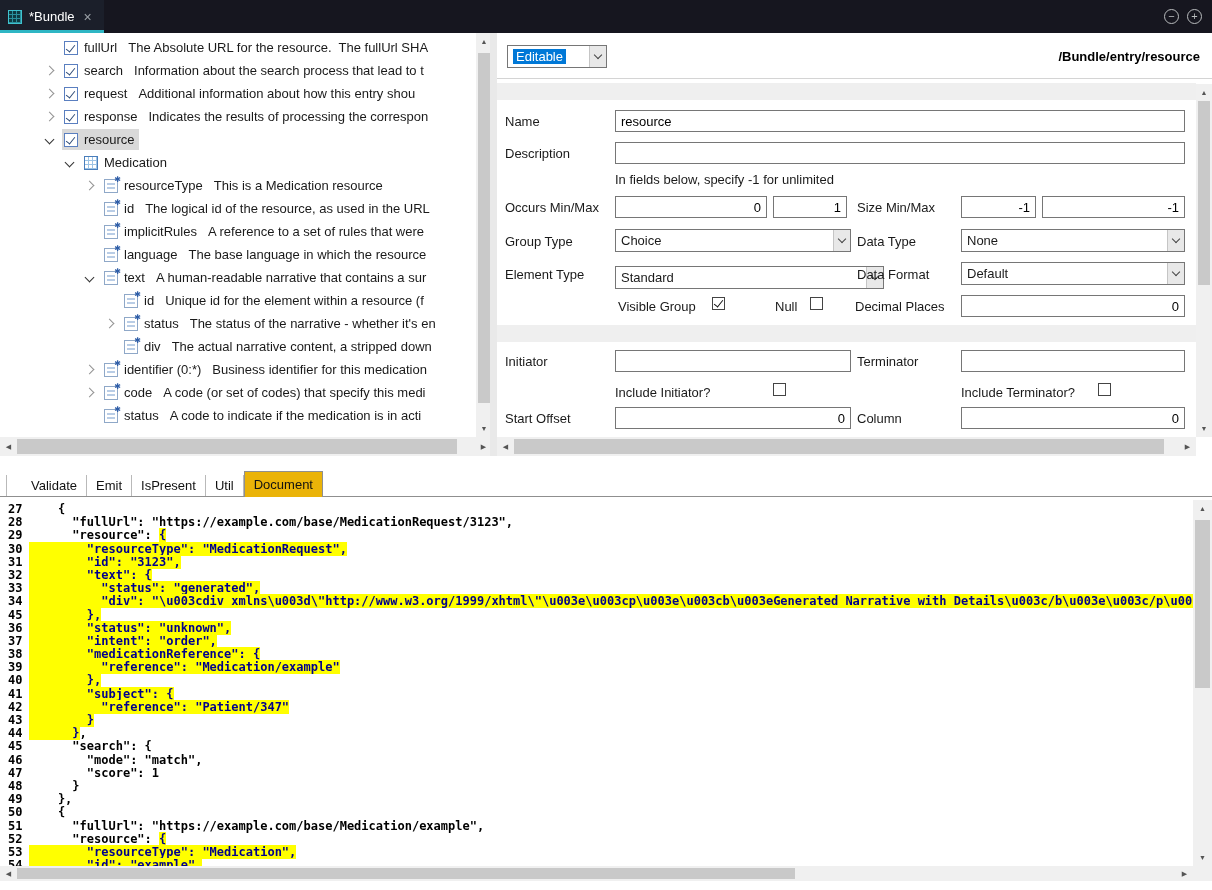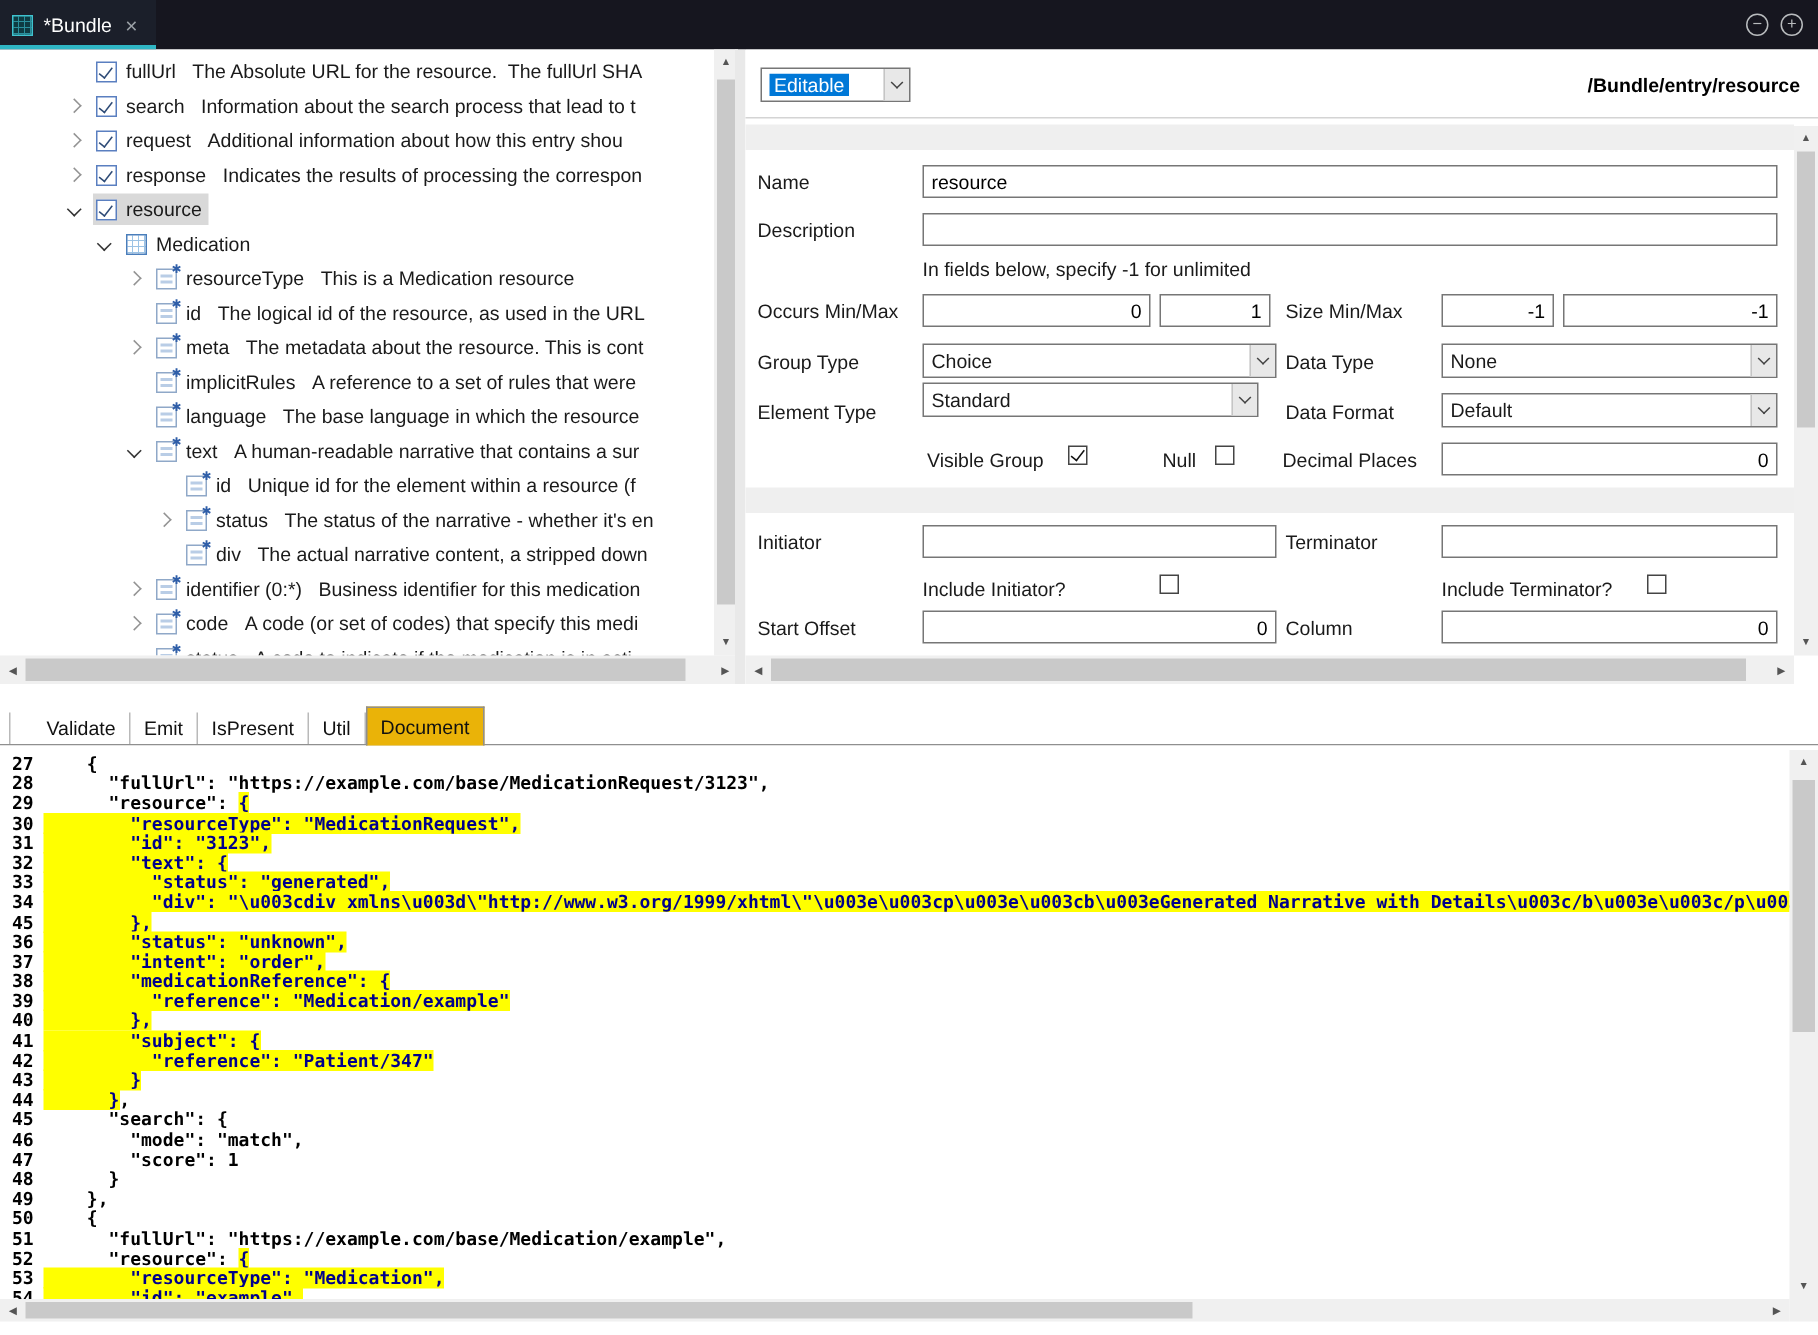--- a/index.html
+++ b/index.html
@@ -110,21 +110,20 @@
   <div class="tree-panel">
     <div class="tree-content" id="tree-rows">
         <div class="tree-row" style="padding-left: 46px;"><span class="chev none"></span><span class="sel-wrap"><span class="ticon icon-check"></span><span class="t-label">fullUrl</span></span><span class="t-desc">The Absolute URL for the resource.  The fullUrl SHA</span></div>
         <div class="tree-row" style="padding-left: 46px;"><span class="chev closed"></span><span class="sel-wrap"><span class="ticon icon-check"></span><span class="t-label">search</span></span><span class="t-desc">Information about the search process that lead to t</span></div>
         <div class="tree-row" style="padding-left: 46px;"><span class="chev closed"></span><span class="sel-wrap"><span class="ticon icon-check"></span><span class="t-label">request</span></span><span class="t-desc">Additional information about how this entry shou</span></div>
         <div class="tree-row" style="padding-left: 46px;"><span class="chev closed"></span><span class="sel-wrap"><span class="ticon icon-check"></span><span class="t-label">response</span></span><span class="t-desc">Indicates the results of processing the correspon</span></div>
         <div class="tree-row selected" style="padding-left: 46px;"><span class="chev open"></span><span class="sel-wrap"><span class="ticon icon-check"></span><span class="t-label">resource</span></span></div>
         <div class="tree-row" style="padding-left: 66px;"><span class="chev open"></span><span class="sel-wrap"><span class="ticon icon-grid"></span><span class="t-label">Medication</span></span></div>
         <div class="tree-row" style="padding-left: 86px;"><span class="chev closed"></span><span class="sel-wrap"><span class="ticon icon-elem"></span><span class="t-label">resourceType</span></span><span class="t-desc">This is a Medication resource</span></div>
         <div class="tree-row" style="padding-left: 86px;"><span class="chev none"></span><span class="sel-wrap"><span class="ticon icon-elem"></span><span class="t-label">id</span></span><span class="t-desc">The logical id of the resource, as used in the URL</span></div>
-        <div class="tree-row" style="padding-left: 86px;"><span class="chev closed"></span><span class="sel-wrap"><span class="ticon icon-elem"></span><span class="t-label">meta</span></span><span class="t-desc">The metadata about the resource. This is cont</span></div>
         <div class="tree-row" style="padding-left: 86px;"><span class="chev none"></span><span class="sel-wrap"><span class="ticon icon-elem"></span><span class="t-label">implicitRules</span></span><span class="t-desc">A reference to a set of rules that were</span></div>
         <div class="tree-row" style="padding-left: 86px;"><span class="chev none"></span><span class="sel-wrap"><span class="ticon icon-elem"></span><span class="t-label">language</span></span><span class="t-desc">The base language in which the resource</span></div>
         <div class="tree-row" style="padding-left: 86px;"><span class="chev open"></span><span class="sel-wrap"><span class="ticon icon-elem"></span><span class="t-label">text</span></span><span class="t-desc">A human-readable narrative that contains a sur</span></div>
         <div class="tree-row" style="padding-left: 106px;"><span class="chev none"></span><span class="sel-wrap"><span class="ticon icon-elem"></span><span class="t-label">id</span></span><span class="t-desc">Unique id for the element within a resource (f</span></div>
         <div class="tree-row" style="padding-left: 106px;"><span class="chev closed"></span><span class="sel-wrap"><span class="ticon icon-elem"></span><span class="t-label">status</span></span><span class="t-desc">The status of the narrative - whether it's en</span></div>
         <div class="tree-row" style="padding-left: 106px;"><span class="chev none"></span><span class="sel-wrap"><span class="ticon icon-elem"></span><span class="t-label">div</span></span><span class="t-desc">The actual narrative content, a stripped down</span></div>
         <div class="tree-row" style="padding-left: 86px;"><span class="chev closed"></span><span class="sel-wrap"><span class="ticon icon-elem"></span><span class="t-label">identifier (0:*)</span></span><span class="t-desc">Business identifier for this medication</span></div>
         <div class="tree-row" style="padding-left: 86px;"><span class="chev closed"></span><span class="sel-wrap"><span class="ticon icon-elem"></span><span class="t-label">code</span></span><span class="t-desc">A code (or set of codes) that specify this medi</span></div>
         <div class="tree-row" style="padding-left: 86px;"><span class="chev none"></span><span class="sel-wrap"><span class="ticon icon-elem"></span><span class="t-label">status</span></span><span class="t-desc">A code to indicate if the medication is in acti</span></div>
       </div>
@@ -177,21 +176,21 @@
     </div>
     <span class="flabel" style="left:360px;top:201px">Data Type</span>
     <div class="combo" style="left:464px;top:196px;width:224px">
       <span class="combo-text">None</span>
       <span class="combo-btn">
           <span class="cchev"></span>
         </span>
     </div>
 
     <span class="flabel" style="left:8px;top:234px">Element Type</span>
-    <div class="combo" style="left:118px;top:222px;width:224px">
+    <div class="combo" style="left:118px;top:233px;width:269px">
       <span class="combo-text">Standard</span>
       <span class="combo-btn">
           <span class="cchev"></span>
         </span>
     </div>
     <span class="flabel" style="left:360px;top:234px">Data Format</span>
     <div class="combo" style="left:464px;top:229px;width:224px">
       <span class="combo-text">Default</span>
       <span class="combo-btn">
           <span class="cchev"></span>

